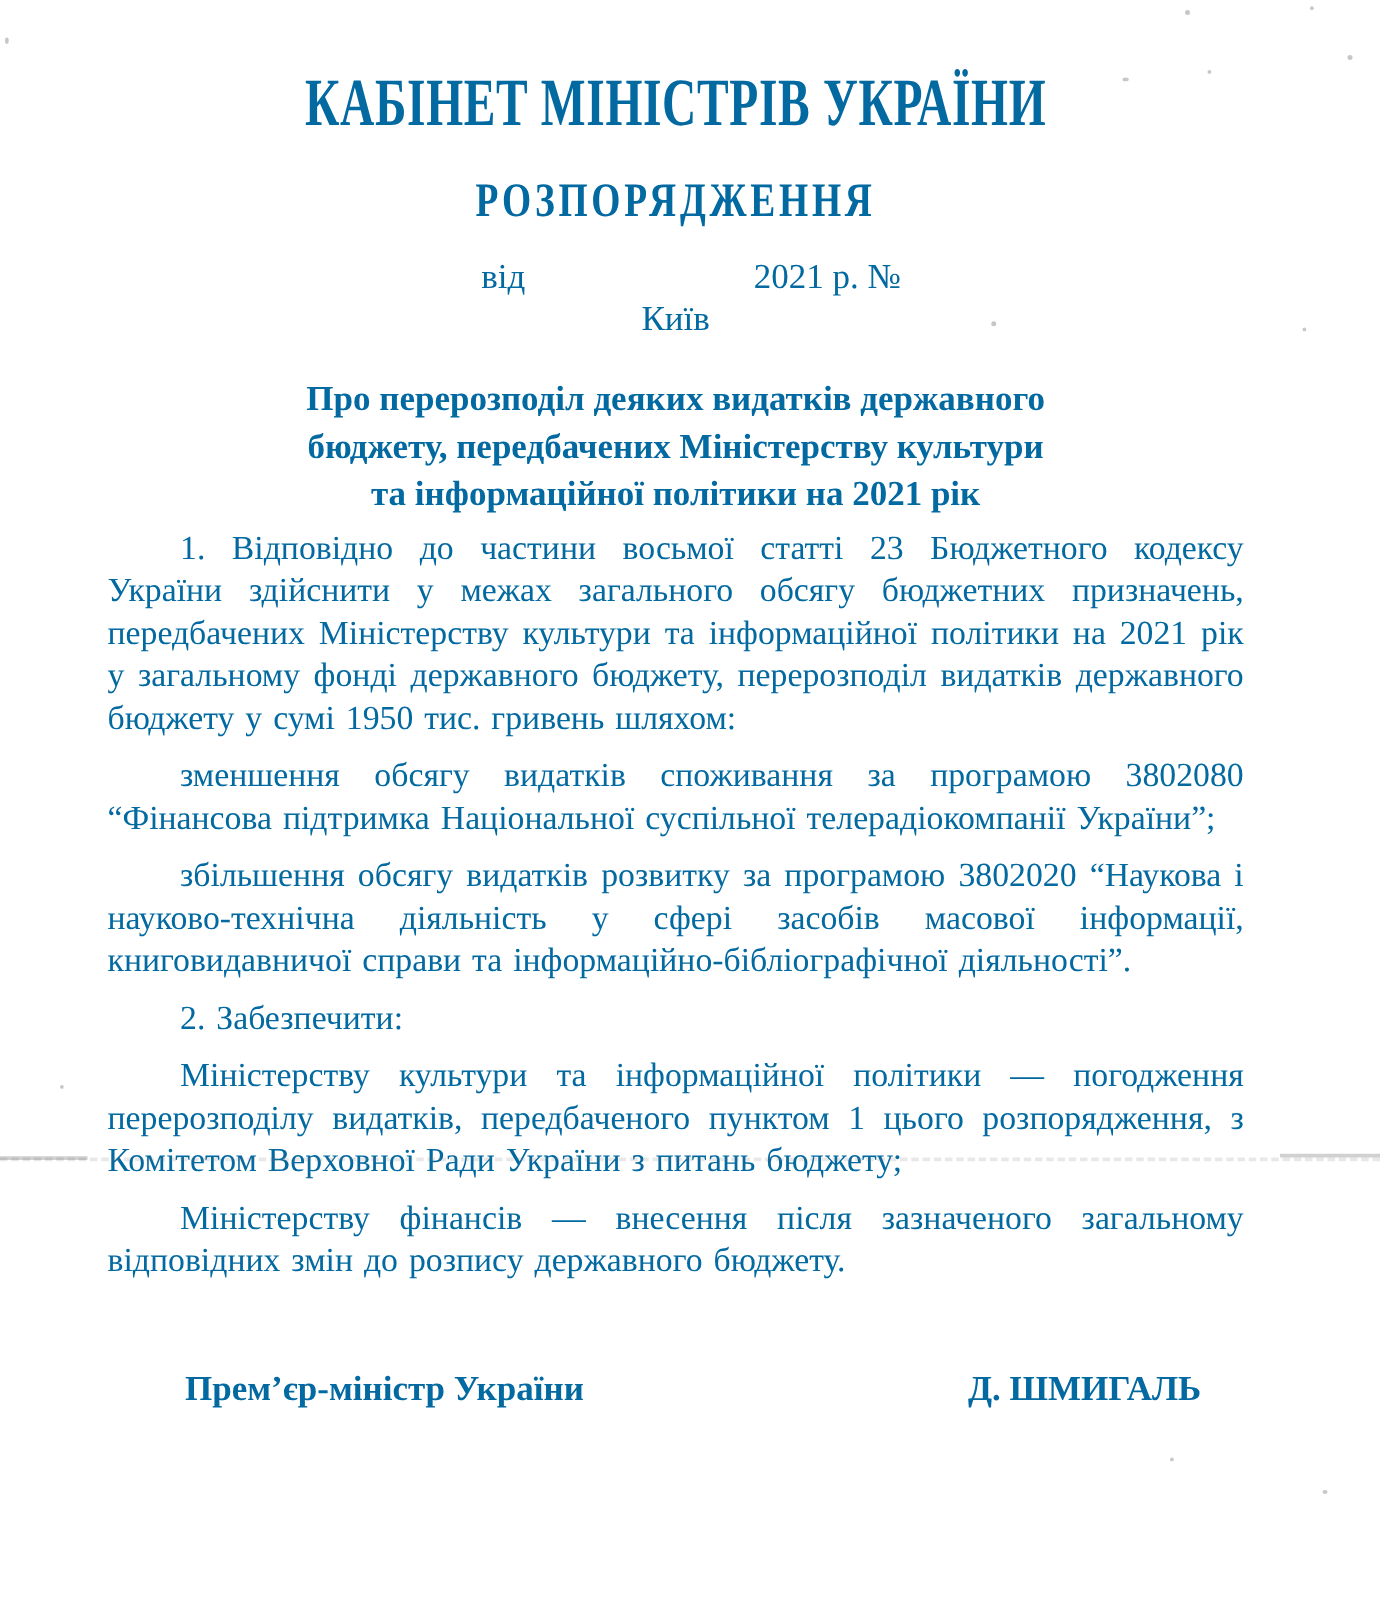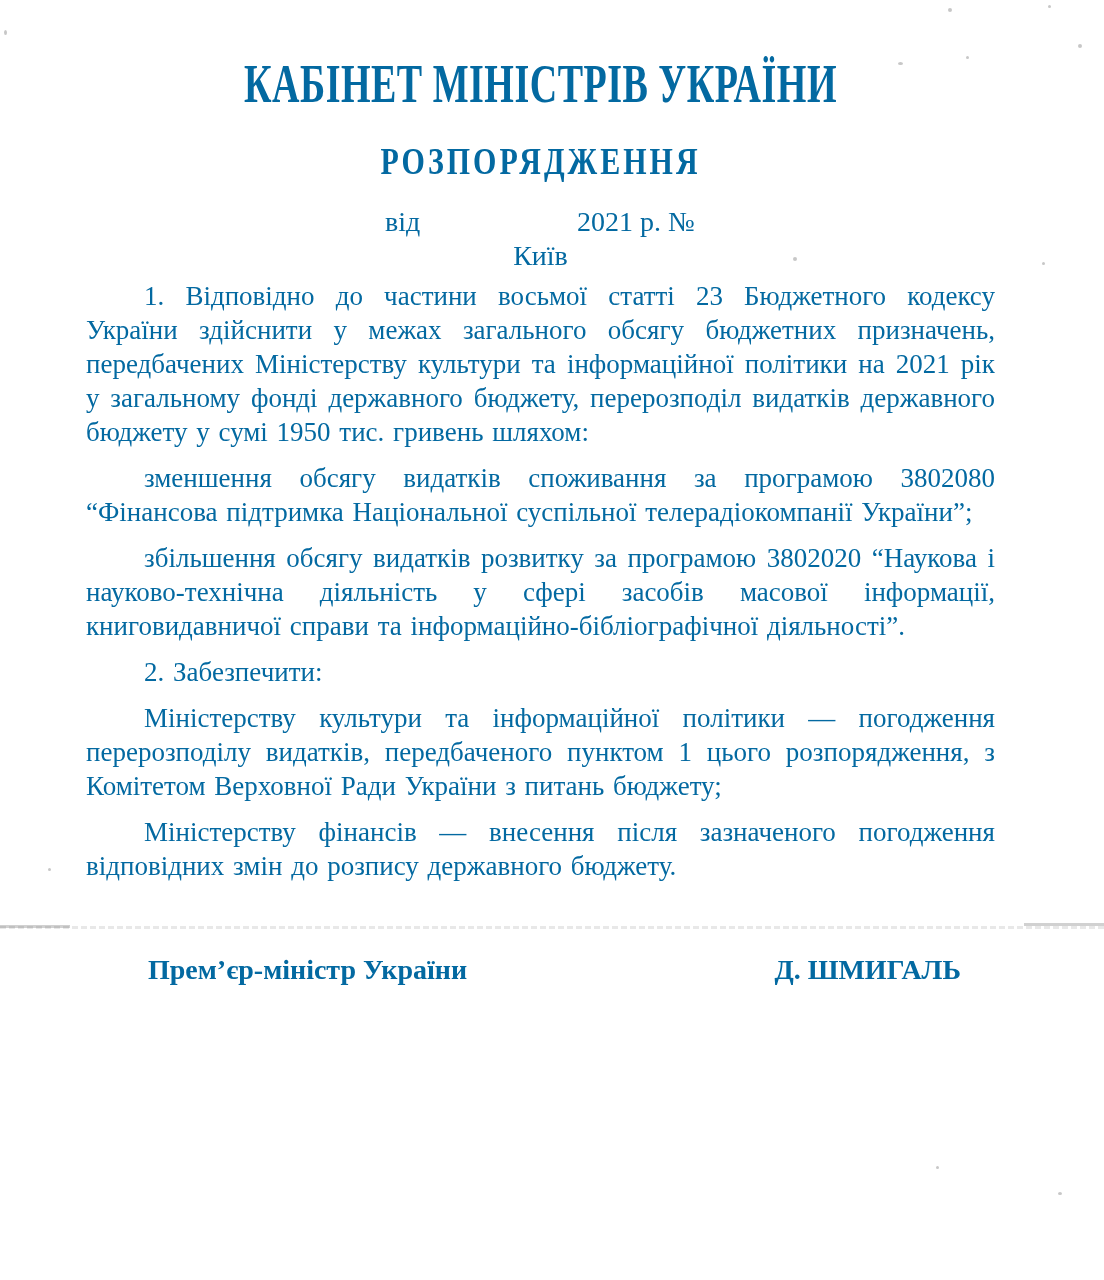--- a/index.html
+++ b/index.html
@@ -28,21 +28,21 @@
     text-align:center;
     font-size:30px;line-height:35px;font-weight:bold;
     letter-spacing:3px;
     transform:scaleY(1.28);transform-origin:50% 0;
   }
   .date-row{
     position:relative;margin-top:32px;height:34px;
     font-size:28px;line-height:34px;
   }
   .date-from{position:absolute;left:299px;top:0;}
-  .date-yearnum{position:absolute;left:491px;top:0;text-align:center;}
+  .date-yearnum{position:absolute;left:517px;top:0;text-align:center;}
   .city{
     text-align:center;
     font-size:28px;line-height:34px;
   }
   .subject{
     margin:28px 0 0;
     text-align:center;
     font-size:28px;line-height:38px;font-weight:bold;
   }
   .subject .line{display:block;}
@@ -83,28 +83,33 @@
       <div class="doc-type">РОЗПОРЯДЖЕННЯ</div>
 
       <div class="date-row">
         <span class="date-from">від</span>
         <span class="date-yearnum">2021 р. №</span>
       </div>
 
       <div class="city">Київ</div>
     </header>
 
+    <h2 class="subject">
+      <span class="line">Про перерозподіл деяких видатків державного</span>
+      <span class="line">бюджету, передбачених Міністерству культури</span>
+      <span class="line">та інформаційної політики на 2021 рік</span>
+    </h2>
 
     <main class="body">
       <p>1. Відповідно до частини восьмої статті 23 Бюджетного кодексу України здійснити у межах загального обсягу бюджетних призначень, передбачених Міністерству культури та інформаційної політики на 2021 рік у загальному фонді державного бюджету, перерозподіл видатків державного бюджету у сумі 1950 тис. гривень шляхом:</p>
       <p>зменшення обсягу видатків споживання за програмою 3802080 “Фінансова підтримка Національної суспільної телерадіокомпанії України”;</p>
       <p>збільшення обсягу видатків розвитку за програмою 3802020 “Наукова і науково-технічна діяльність у сфері засобів масової інформації, книговидавничої справи та інформаційно-бібліографічної діяльності”.</p>
       <p>2. Забезпечити:</p>
       <p>Міністерству культури та інформаційної політики — погодження перерозподілу видатків, передбаченого пунктом 1 цього розпорядження, з Комітетом Верховної Ради України з питань бюджету;</p>
-      <p>Міністерству фінансів — внесення після зазначеного погодження відповідних змін до розпису державного бюджету.</p>
+      <p>Міністерству фінансів — внесення після зазначеного загальному відповідних змін до розпису державного бюджету.</p>
     </main>
 
     <footer class="signature">
       <span>Прем’єр-міністр України</span>
       <span>Д. ШМИГАЛЬ</span>
     </footer>
 
   </div>
 
   <div class="streak"></div>

